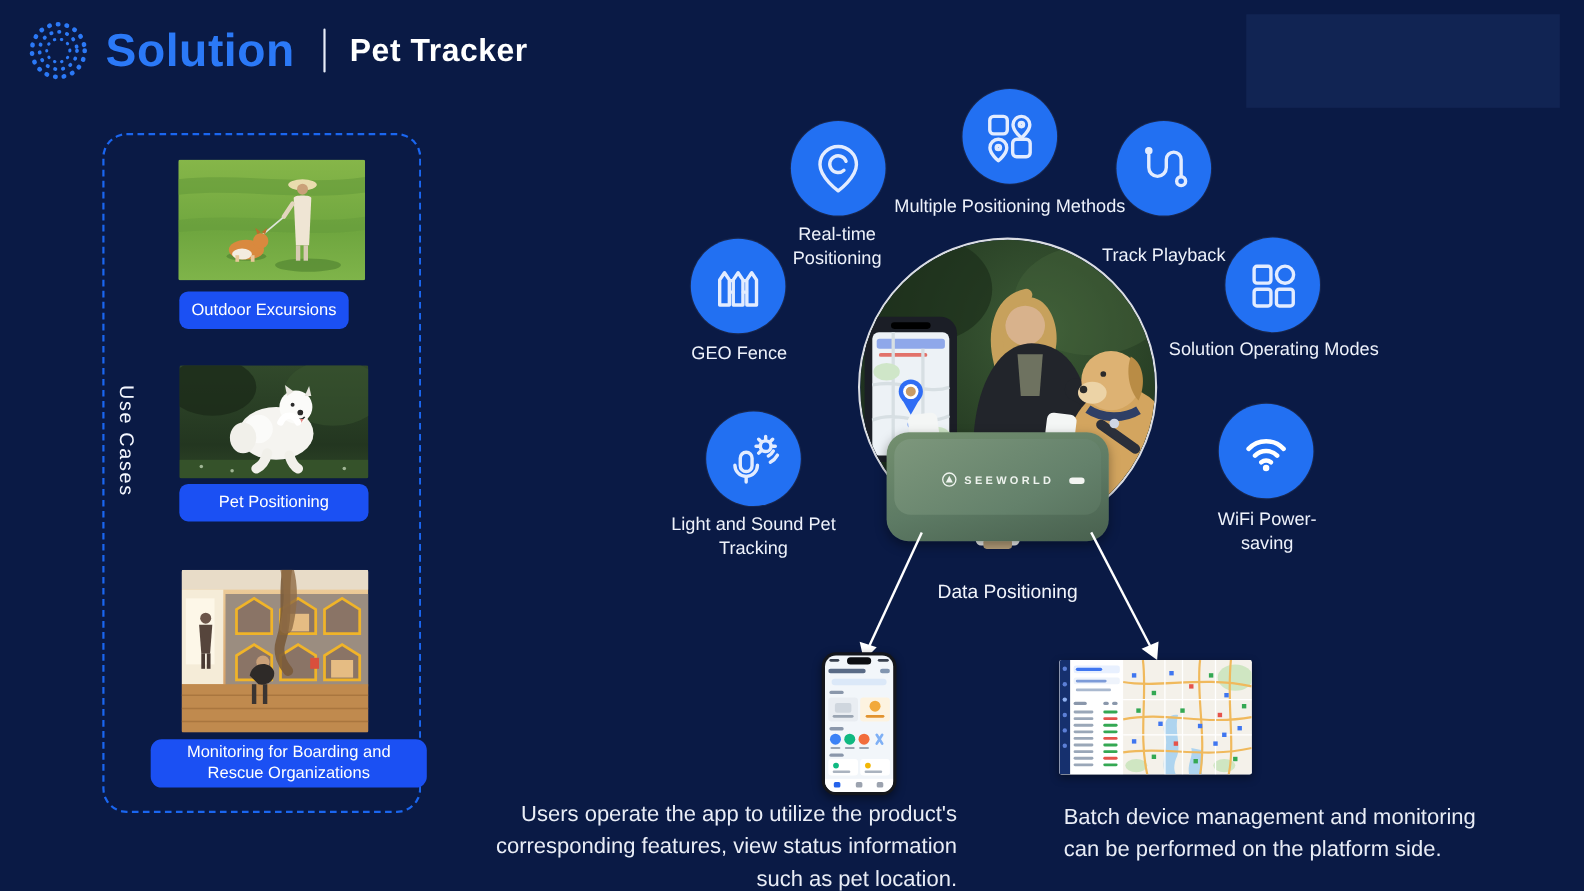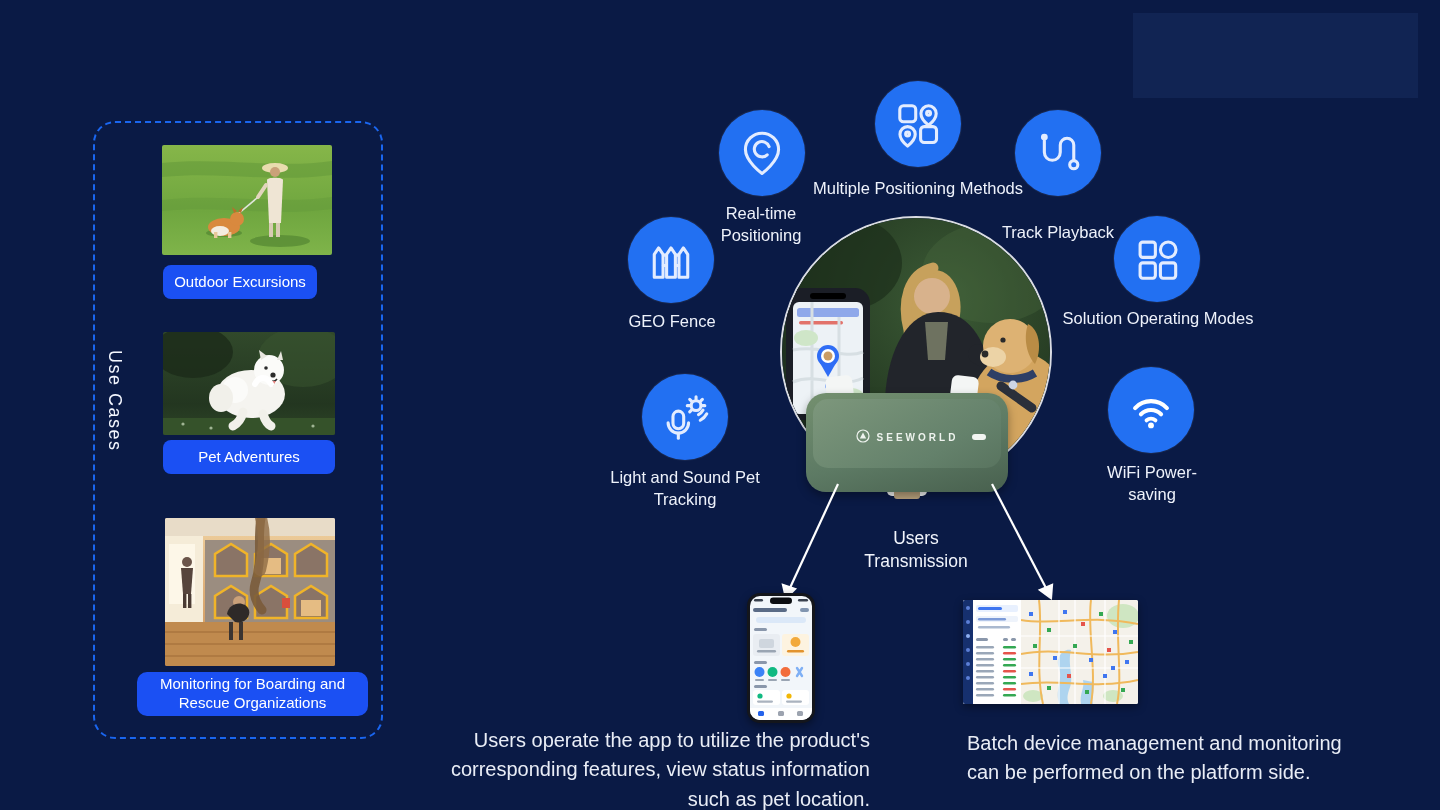--- a/index.html
+++ b/index.html
@@ -48,20 +48,30 @@
   .caption-app{left:440px;top:726px;width:430px;text-align:right;}
   .caption-platform{left:967px;top:729px;width:400px;text-align:left;}
 </style>
 </head>
 <body>
 
 <div class="stage">
 
   <div class="watermark"></div>
 
+  <div class="header">
+    <svg class="logo" viewBox="0 0 58 60">
+      <circle cx="29" cy="30" r="24" fill="none" stroke="#2b79f7" stroke-width="4.2" stroke-dasharray="0.4 7.6" stroke-linecap="round"></circle>
+      <circle cx="29" cy="30" r="17" fill="none" stroke="#2b79f7" stroke-width="3.4" stroke-dasharray="0.4 6.9" stroke-linecap="round"></circle>
+      <circle cx="29" cy="30" r="10.5" fill="none" stroke="#2b79f7" stroke-width="2.8" stroke-dasharray="0.4 6.1" stroke-linecap="round"></circle>
+    </svg>
+    <div class="brand">Solution</div>
+    <div class="hdr-divider"></div>
+    <div class="title">Pet Tracker</div>
+  </div>
 
   <div class="usecase-box"></div>
   <div class="usecase-vlabel">Use Cases</div>
 
   <div class="uc-img" style="left:162px;top:145px;width:170px;height:110px;">
     <svg width="170" height="110" viewBox="0 0 170 110">
       <defs>
           <linearGradient id="grass1" x1="0" y1="0" x2="0" y2="1">
         <stop offset="0" stop-color="#86b649"></stop>
             <stop offset="0.6" stop-color="#6fa63f"></stop>
@@ -124,21 +134,21 @@
         <path d="M106 47 C108 50 112 50 114 47" stroke="#2b2b2b" stroke-width="1.4" fill="none"></path>
         <path d="M108 49 L110 54 L113 49" fill="#e2817d"></path>
         <path d="M80 80 C78 88 74 92 70 94" stroke="#f1f0ea" stroke-width="9" stroke-linecap="round" fill="none"></path>
         <path d="M100 82 C102 88 104 92 108 94" stroke="#f1f0ea" stroke-width="9" stroke-linecap="round" fill="none"></path>
         <path d="M92 52 C96 44 104 44 108 52" stroke="#ffffff" stroke-width="6" stroke-linecap="round" fill="none"></path>
         <ellipse cx="58" cy="66" rx="12" ry="14" fill="#f1f0ea"></ellipse>
       </g>
     </svg>
   </div>
   <div class="uc-btn" style="left:163px;top:440px;width:172px;height:34px;">
-    <span>Pet Adventures</span>
+    <span>Pet Positioning</span>
   </div>
 
   <div class="uc-img" style="left:165px;top:518px;width:170px;height:148px;">
     <svg width="170" height="148" viewBox="0 0 170 148">
       <defs>
           <linearGradient id="room3" x1="0" y1="0" x2="0" y2="1">
         <stop offset="0" stop-color="#f0d3a2"></stop>
             <stop offset="0.5" stop-color="#ddae77"></stop>
             <stop offset="1" stop-color="#c98f56"></stop>
       </linearGradient>
@@ -170,21 +180,21 @@
       <g>
         <circle cx="74" cy="84" r="6" fill="#caa179"></circle>
         <path d="M62 96 C64 84 80 82 84 92 C86 100 78 106 70 104 Z" fill="#2e2a28"></path>
         <rect x="64" y="104" width="4" height="18" fill="#3a3431"></rect>
         <rect x="74" y="104" width="4" height="18" fill="#3a3431"></rect>
       </g>
       <path d="M96 0 C92 22 98 42 90 66 C87 76 92 86 97 92" stroke="#7a5b3a" stroke-width="9" stroke-linecap="round" fill="none" opacity=".9"></path>
       <path d="M96 0 C101 18 99 36 95 52" stroke="#8f6c45" stroke-width="12" stroke-linecap="round" fill="none" opacity=".8"></path>
     </svg>
   </div>
-  <div class="uc-btn" style="left:137px;top:672px;width:231px;height:44px;border-radius:10px;text-align:center;">
+  <div class="uc-btn" style="left:137px;top:672px;width:251px;height:44px;border-radius:10px;text-align:center;">
     <span>Monitoring for Boarding and Rescue Organizations</span>
   </div>
 
   <div>
     <div class="fcircle" style="left:719px;top:110px;">
       <svg viewBox="0 0 32 32">
         <path d="M16 3.8 C10.4 3.8 5.8 8.3 5.8 13.9 C5.8 21.2 16 28.6 16 28.6 C16 28.6 26.2 21.2 26.2 13.9 C26.2 8.3 21.6 3.8 16 3.8 Z"></path>
         <path d="M20.4 12.1 A4.7 4.7 0 1 0 19.2 17.1"></path>
       </svg>
     </div>
@@ -335,21 +345,21 @@
     <div class="device-brandrow">
       <svg width="14" height="14" viewBox="0 0 14 14">
         <circle cx="7" cy="7" r="6" fill="none" stroke="#eef3ee" stroke-width="1.2"></circle>
         <path d="M7 3.4 L10.2 9.6 H3.8 Z" fill="#eef3ee"></path>
       </svg>
       <span class="device-brand">SEEWORLD</span>
     </div>
     <div class="device-led"></div>
   </div>
 
-  <div class="dt-label">Users Transmission</div>
+  <div class="dt-label">Data Positioning</div>
 
   <svg class="overlay">
     <g stroke="#ffffff" stroke-width="2.2" fill="#ffffff">
       <line x1="838" y1="484" x2="789" y2="590"></line>
       <polygon points="786,598 783,585 795,589"></polygon>
       <line x1="992" y1="484" x2="1047" y2="590"></line>
       <polygon points="1051,598 1040,590 1052,585"></polygon>
     </g>
   </svg>
 

